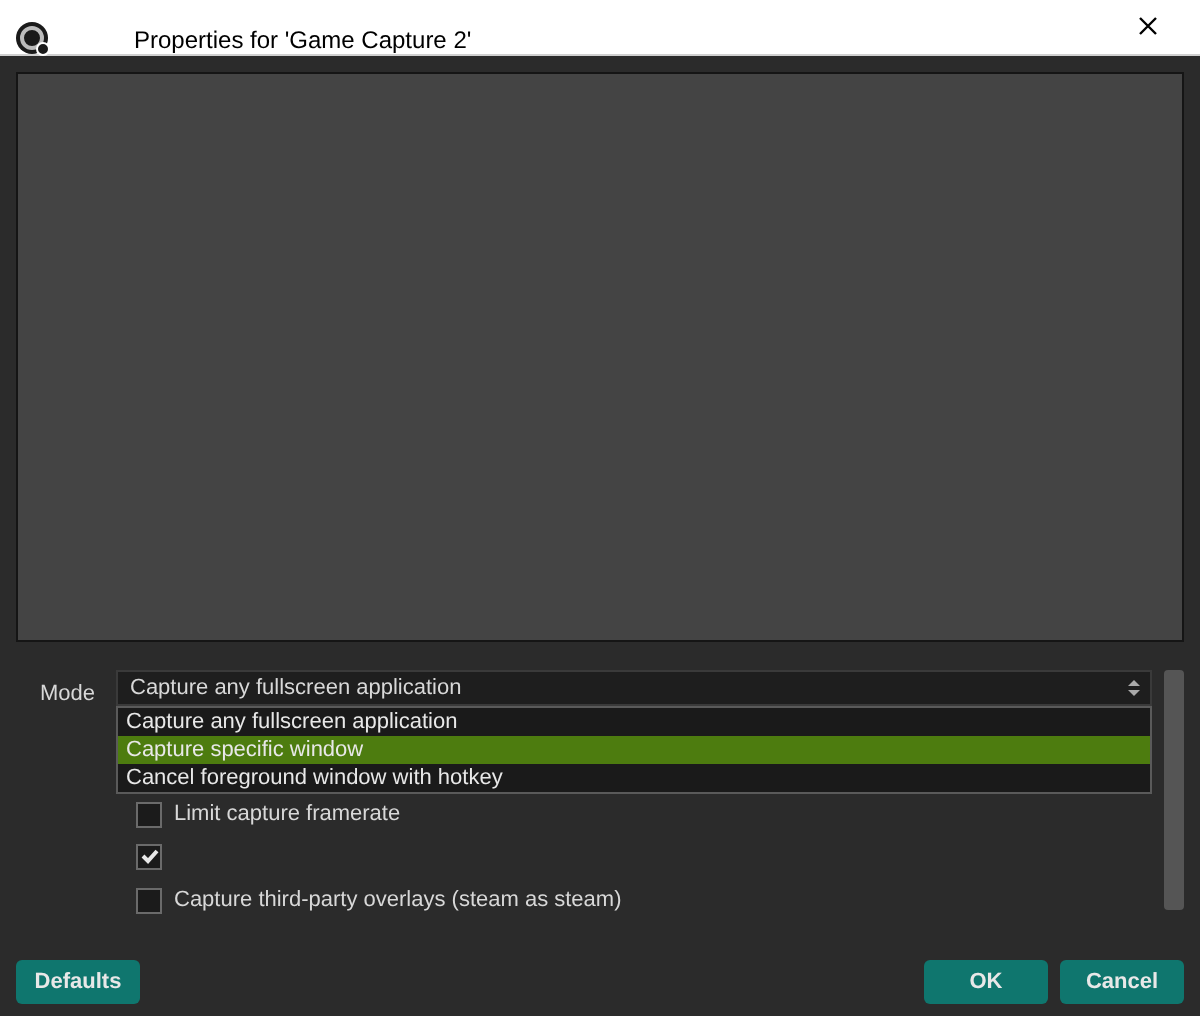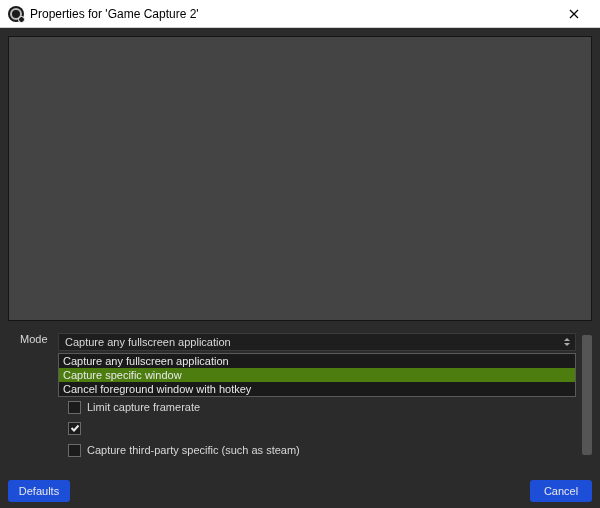--- a/index.html
+++ b/index.html
@@ -1,21 +1,21 @@
 <!DOCTYPE html>
 <html><head>
 <meta charset="utf-8">
 <style>
   * { box-sizing: border-box; margin: 0; padding: 0; }
   html, body { width: 600px; height: 508px; overflow: hidden; font-family: "Segoe UI", Tahoma, sans-serif; font-size: 12px; }
   body { background: #fff; }
 
   .titlebar {
-    height: 28px; display: flex; align-items: center; padding: 0 6px 0 8px;
-    background: #ffffff; border-bottom: 1px solid #d0d0d0; color: #000;
+    height: 28px; display: flex; align-items: flex-end; padding: 0 6px 0 8px;
+    background: #ffffff; border-bottom: 1px solid #d0d0d0; color: #000; gap: 37px;
   }
   .titlebar .app-icon {
     width: 16px; height: 16px; border-radius: 50%; background: #1a1a1a;
     display: flex; align-items: center; justify-content: center; margin-right: 6px;
     position: relative;
   }
   .titlebar .app-icon::before {
     content: ""; width: 8px; height: 8px; border-radius: 50%;
     border: 2px solid #bbb; display: block;
   }
@@ -50,21 +50,21 @@
     position: relative;
   }
   .scrollbar {
     width: 10px; background: #2b2b2b;
   }
   .scrollbar-thumb {
     margin-top: 2px; height: 120px; background: #555; border-radius: 2px;
   }
 
   .row {
-    display: flex; align-items: flex-start; height: 18px; margin-bottom: 0;
+    display: flex; align-items: flex-end; height: 18px; margin-bottom: 0;
   }
   .row.mode { height: 20px; }
   .row-label {
     width: 50px; text-align: left; padding-left: 12px; font-size: 11px;
   }
   .select {
     flex: 1; height: 18px; background: #1e1e1e; border: 1px solid #3a3a3a;
     display: flex; align-items: center; padding: 0 6px; font-size: 11px;
     position: relative;
   }
@@ -105,23 +105,23 @@
     margin-right: 6px; display: flex; align-items: center; justify-content: center;
   }
   .checkbox.checked svg { display: block; }
   .checkbox svg { display: none; width: 10px; height: 10px; stroke: #e8e8e8; stroke-width: 2; fill: none; }
 
   .footer {
     display: flex; align-items: center; padding-top: 4px;
     gap: 6px;
   }
   .btn {
-    min-width: 62px; height: 22px; background: #1d4ed8; color: #e8e8e8;
+    min-width: 62px; height: 22px; background: #0f766e; color: #e8e8e8;
     display: flex; align-items: center; justify-content: center;
-    font-size: 11px; border-radius: 3px;
+    font-size: 11px; border-radius: 3px; font-weight: bold;
   }
   .footer .spacer { flex: 1; }
 </style>
 </head>
 <body>
 
 <div class="titlebar">
   <span class="app-icon"></span>
   <span class="titlebar-title">Properties for 'Game Capture 2'</span>
   <span class="titlebar-close">
@@ -163,29 +163,30 @@
           <span class="checkbox checked">
             <svg viewBox="0 0 10 10">
                 <path d="M1.5 5 L4 7.5 L8.5 2.5"></path>
               </svg>
           </span>
         </div>
         <div class="check-row">
           <span class="checkbox">
             
           </span>
-          <span>Capture third-party specific (such as steam)</span>
+          <span>Capture third-party overlays (steam as steam)</span>
         </div>
       </div>
 
     </div>
     <div class="scrollbar">
       <div class="scrollbar-thumb"></div>
     </div>
   </div>
 
   <div class="footer">
     <div class="btn">Defaults</div>
     <div class="spacer"></div>
+    <div class="btn">OK</div>
     <div class="btn">Cancel</div>
   </div>
 
 </div>
 
 </body></html>

